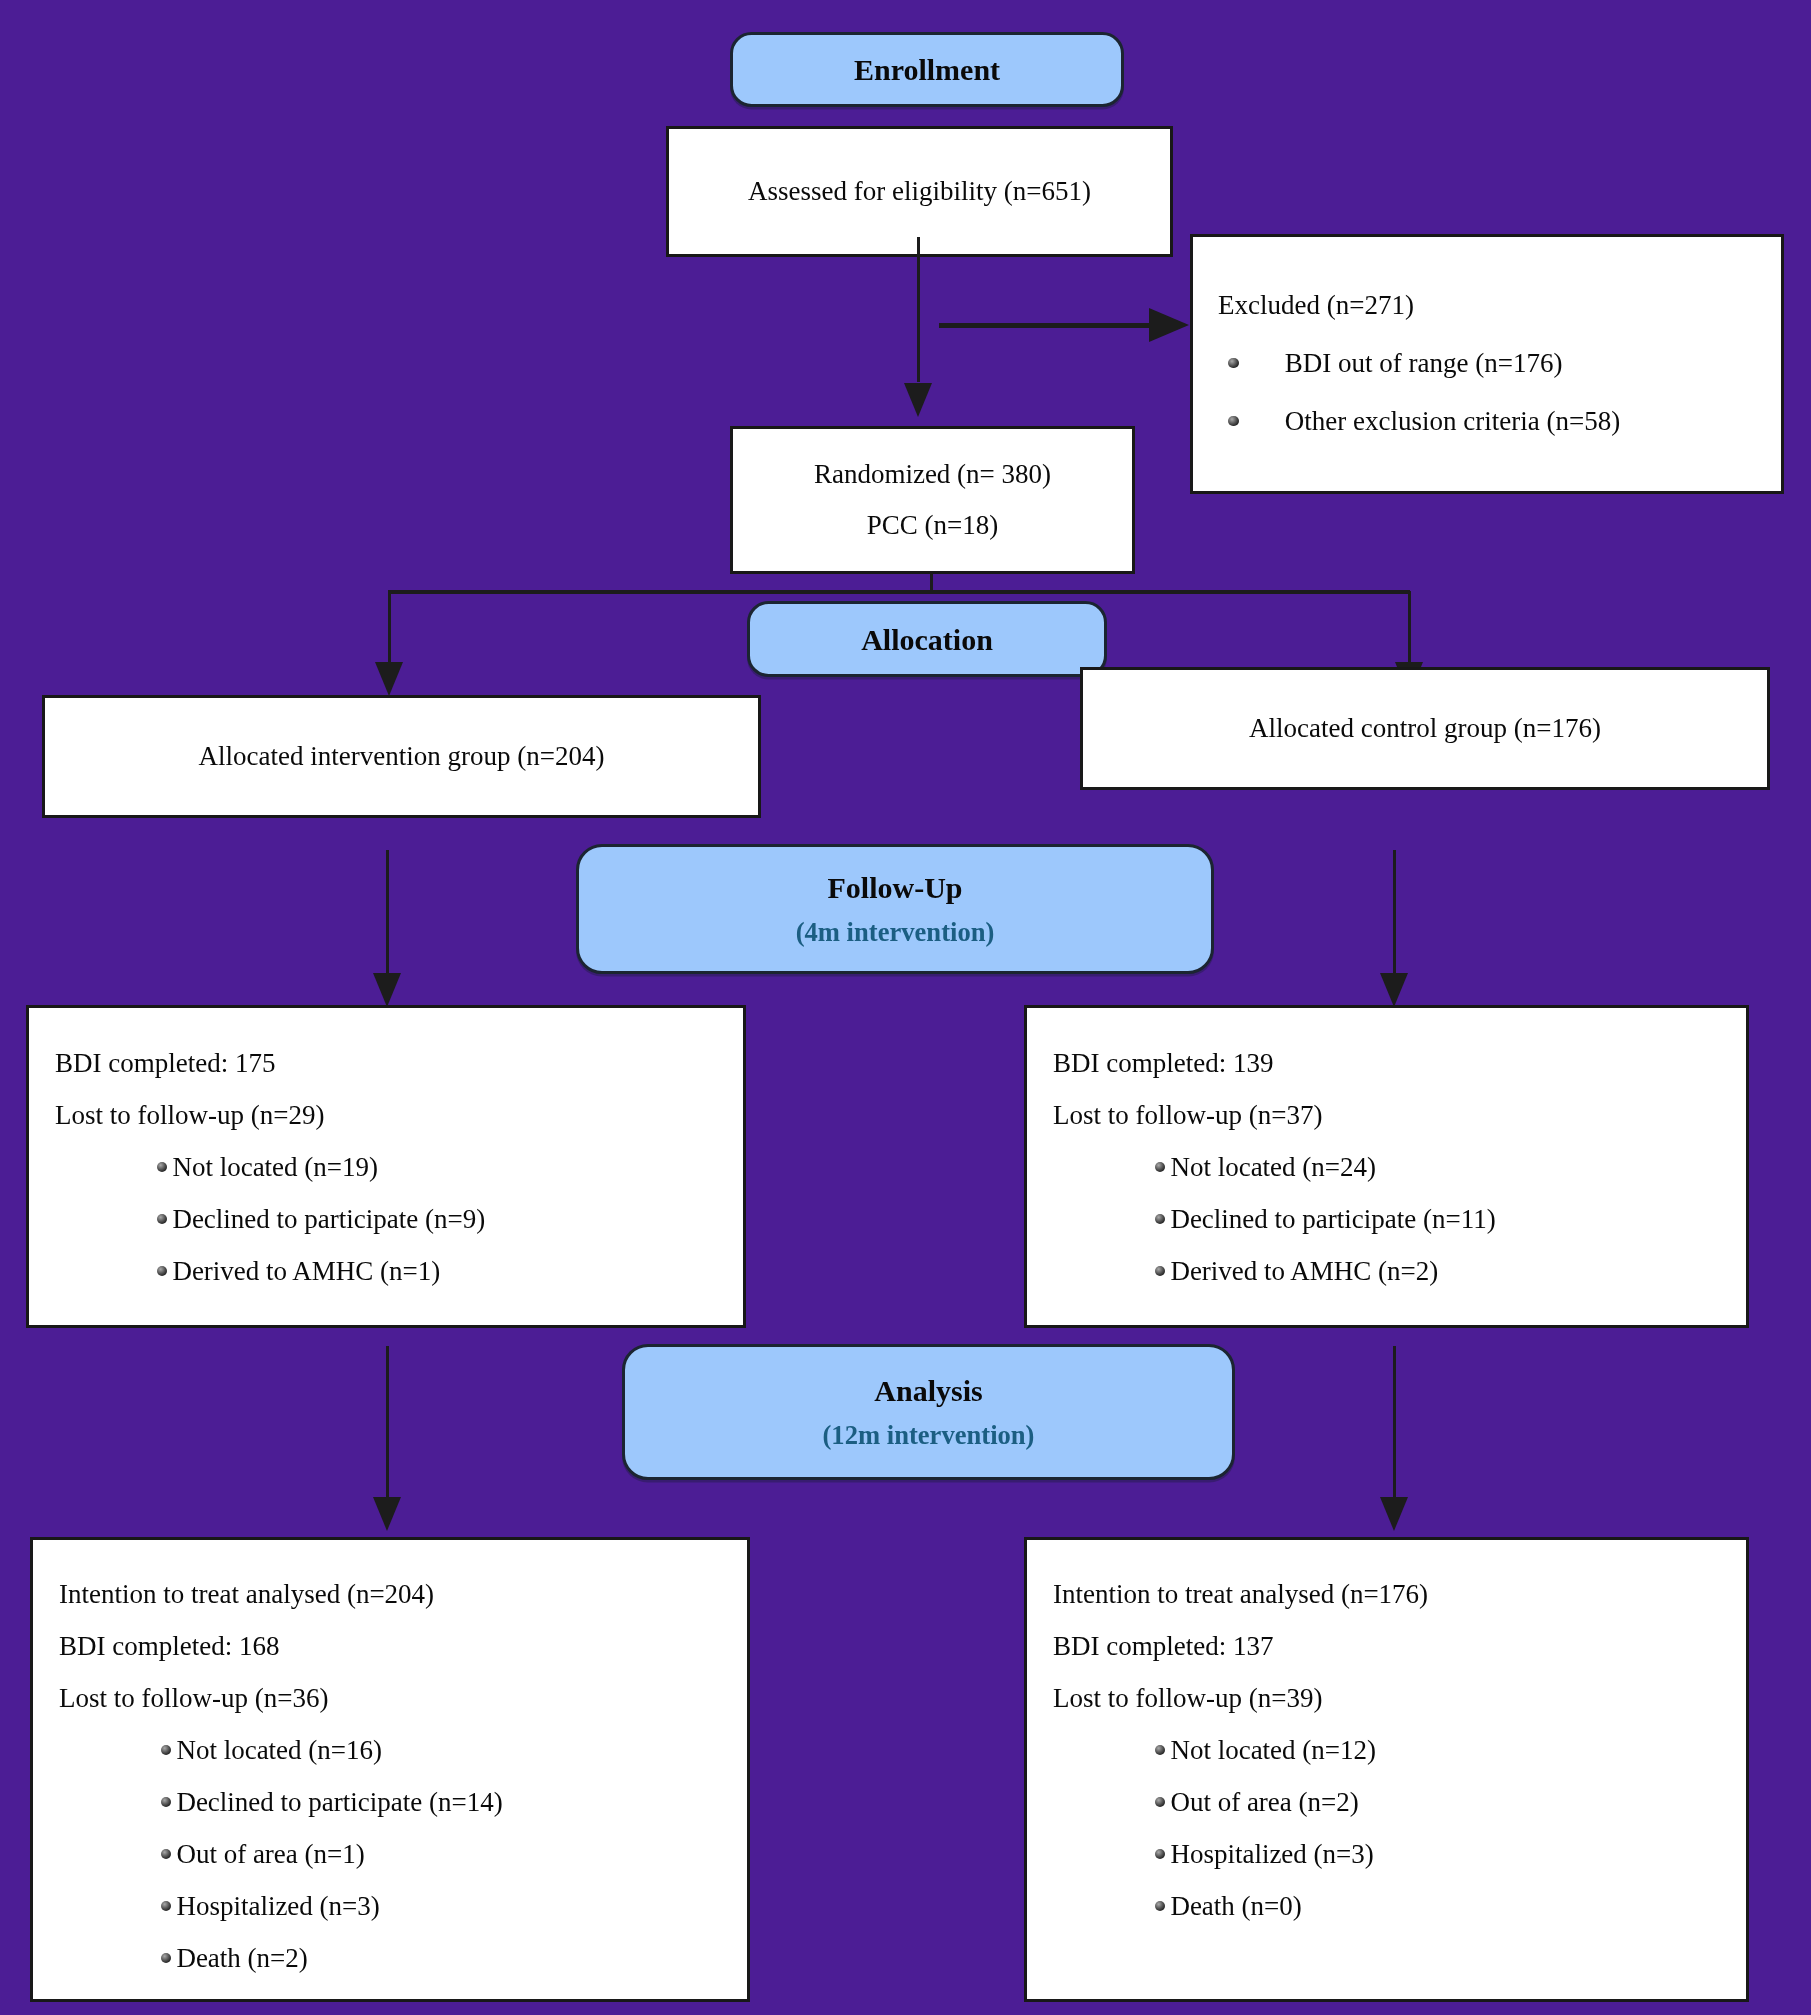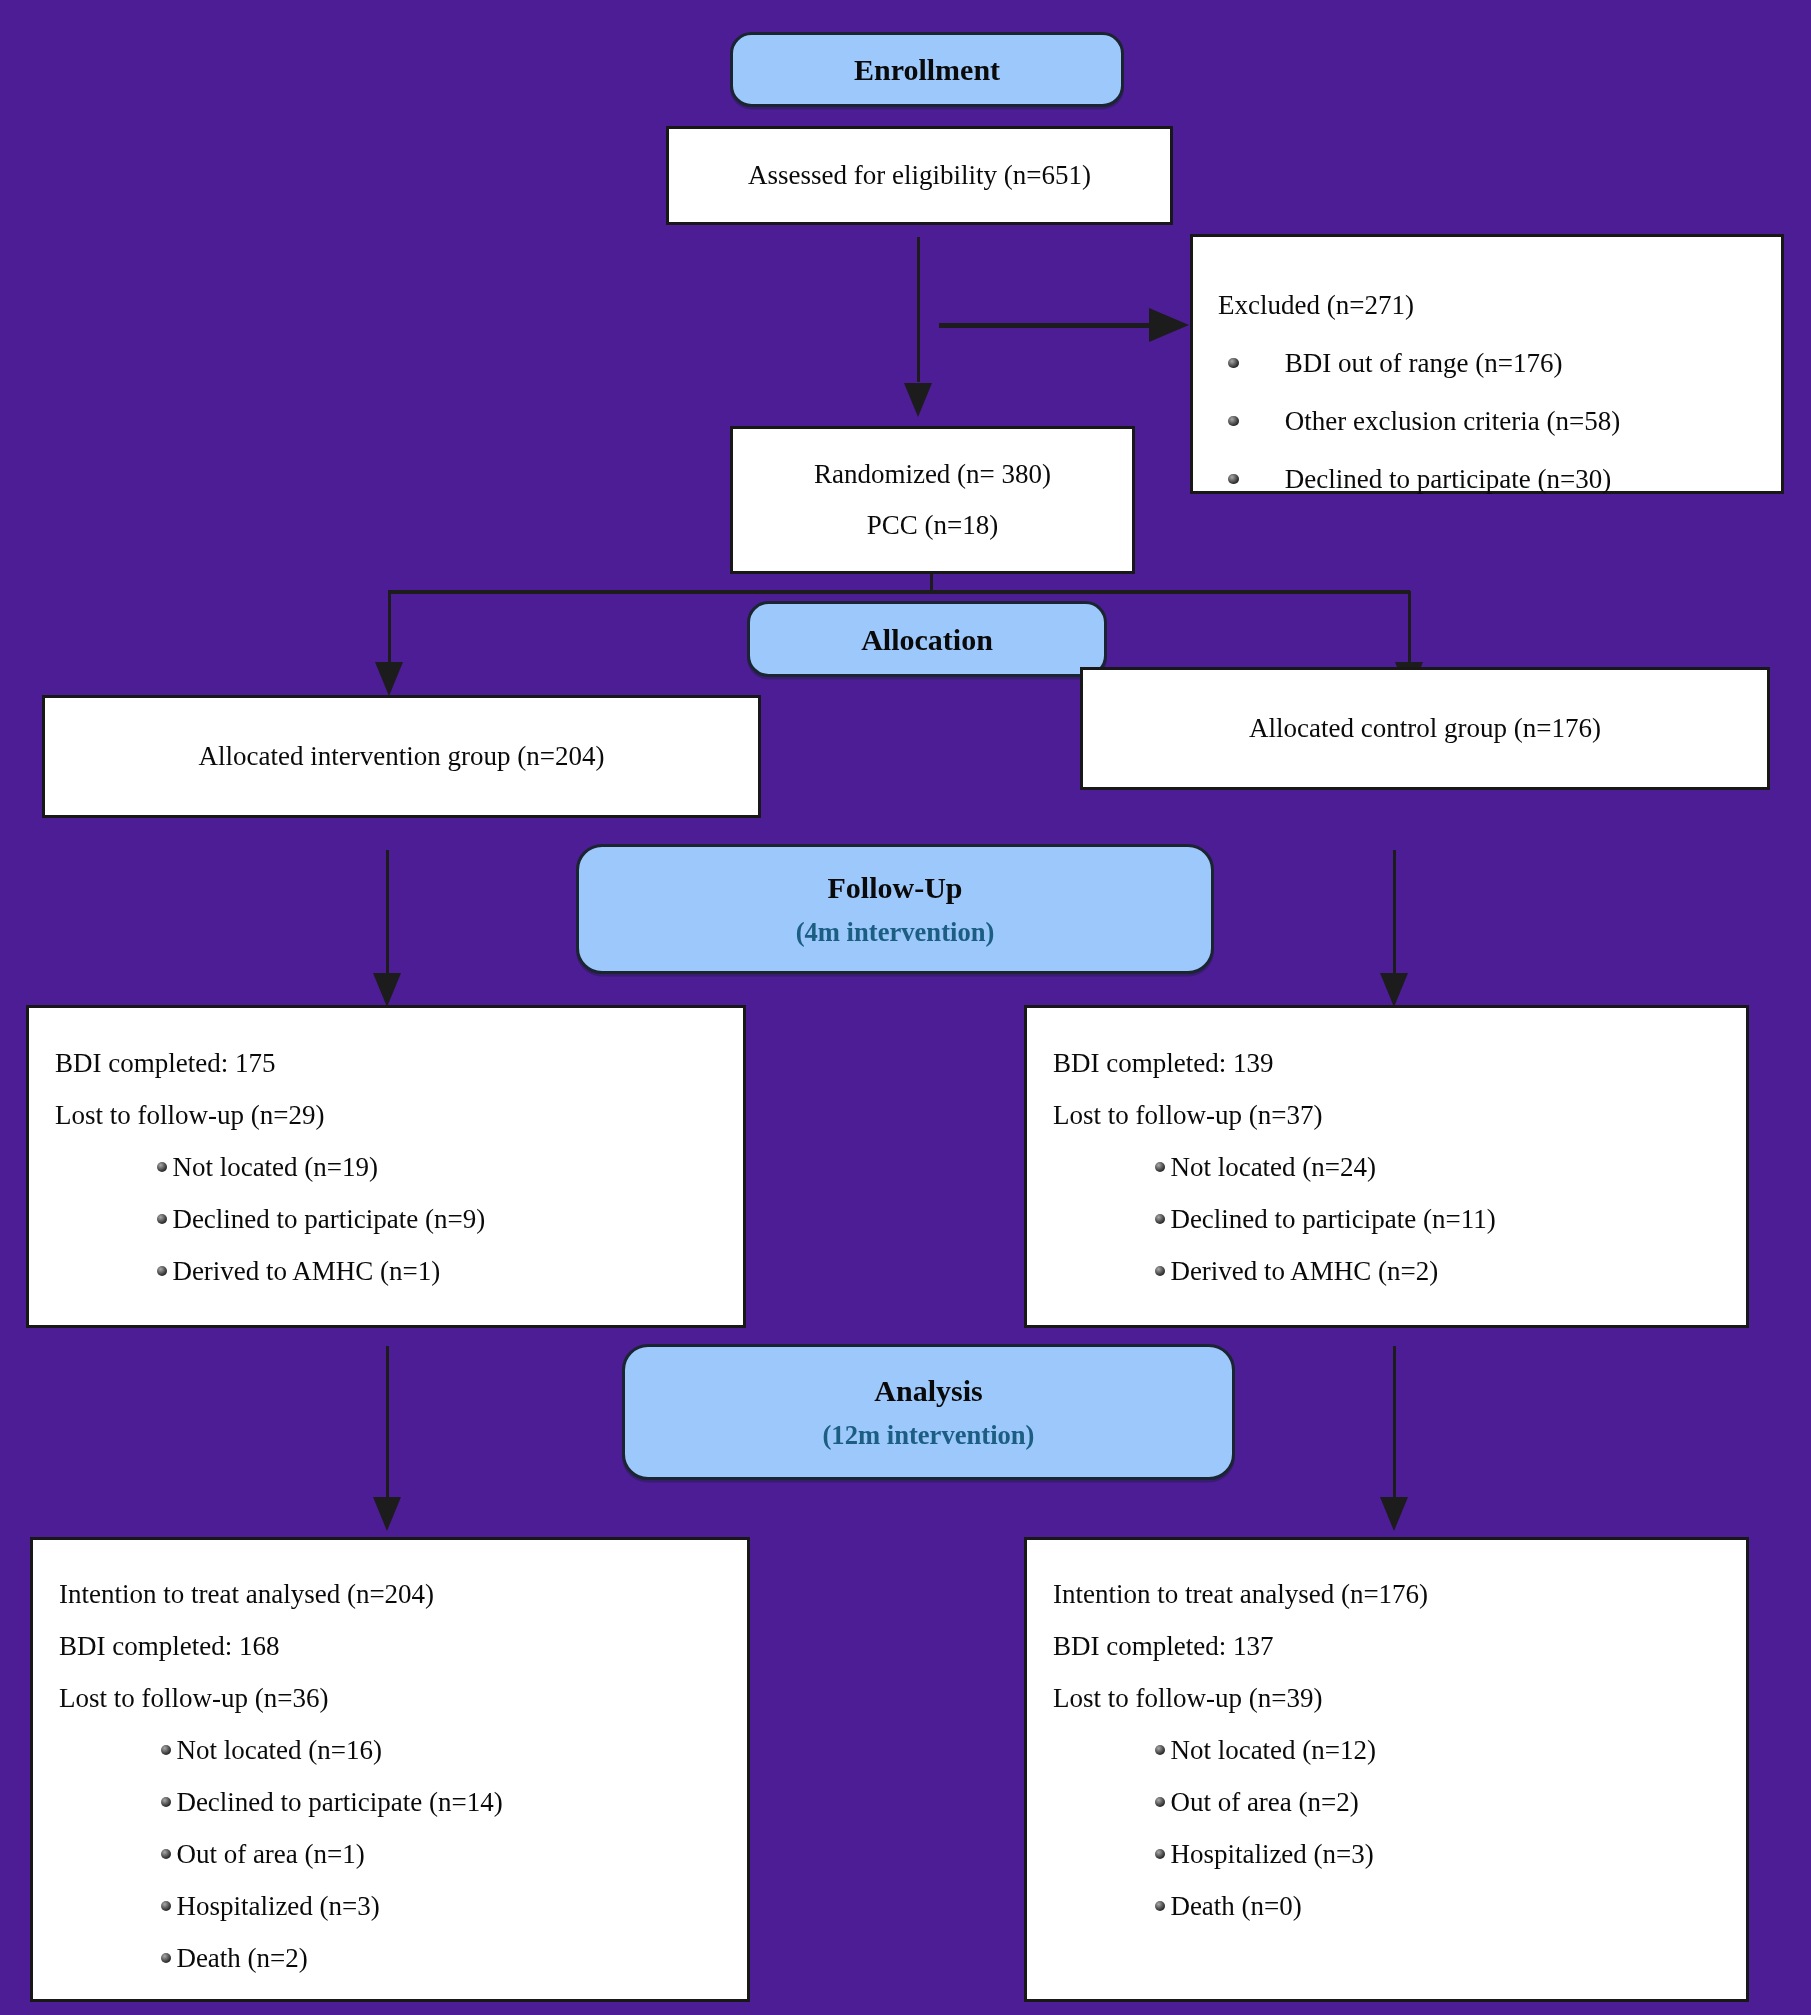--- a/index.html
+++ b/index.html
@@ -70,45 +70,41 @@
 </style>
 </head>
 <body>
 
 <div class="canvas">
 
   <div class="stage" style="left:730px;top:32px;width:394px;height:75px;">
     <div class="t1">Enrollment</div>
   </div>
 
-  <div class="wbox center" style="left:666px;top:126px;width:507px;height:99px;">
+  <div class="wbox center" style="left:666px;top:126px;width:507px;height:131px;">
     <span>Assessed for eligibility (n=651)</span>
   </div>
 
   <div class="vline" style="left:917px;top:237px;width:2.5px;height:145px;"></div>
   <div class="head-down" style="left:904px;top:383px;"></div>
 
   <div class="hline" style="left:939px;top:323px;width:212px;height:5.4px;"></div>
   <div class="head-right" style="left:1149px;top:308px;"></div>
 
   <div class="wbox excl" style="left:1190px;top:234px;width:594px;height:260px;">
     <div class="row title">
       <span>Excluded (n=271)</span>
     </div>
     <div class="row item">
       <span class="dot"></span>
       <span>BDI out of range (n=176)</span>
     </div>
     <div class="row item">
       <span class="dot"></span>
       <span>Other exclusion criteria (n=58)</span>
-    </div>
-    <div class="row item">
-      <span class="dot"></span>
-      <span>Declined to participate (n=30)</span>
     </div>
   </div>
 
   <div class="wbox twoLine" style="left:730px;top:426px;width:405px;height:148px;">
     <span>Randomized (n= 380)</span>
     <span>PCC (n=18)</span>
   </div>
 
   <div class="vline" style="left:930px;top:574px;width:2.9px;height:17.4px;"></div>
   <div class="hline" style="left:388px;top:590px;width:1022px;height:3.7px;"></div>

